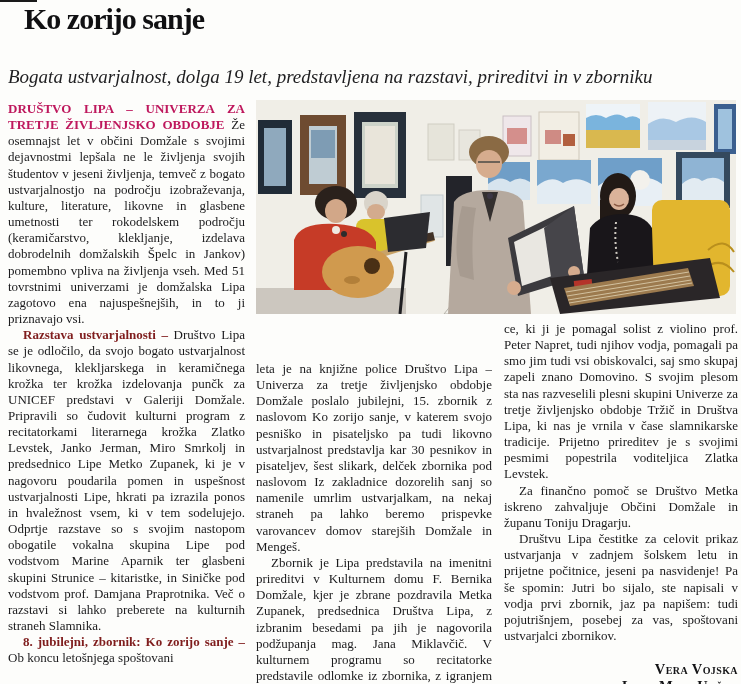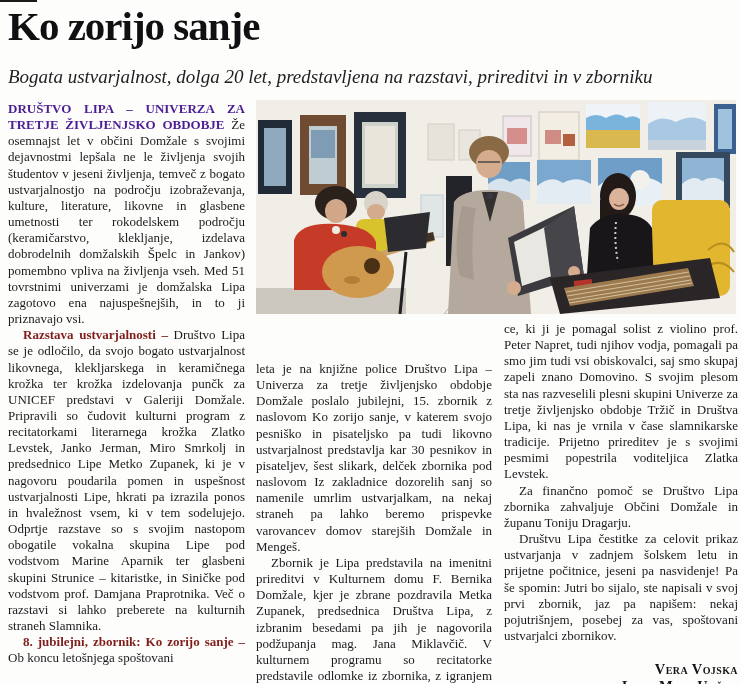--- a/index.html
+++ b/index.html
@@ -3,35 +3,35 @@
 <meta charset="utf-8">
 <style>
   html,body { margin:0; padding:0; background:#ffffff; }
   .page {
     position:relative; width:741px; height:684px;
     background:#fdfdfb; overflow:hidden;
     font-family:"Liberation Serif", serif; color:#1b1b1d;
   }
   .corner-mark { position:absolute; left:0; top:0; width:37px; height:2px; background:#1a1a1a; }
   .headline {
-    position:absolute; left:8px; top:2px; margin:0;
-    font-size:41px; font-weight:bold; letter-spacing:-1px; color:#101012;
+    position:absolute; left:24px; top:2px; margin:0;
+    font-size:30px; font-weight:bold; letter-spacing:-1px; color:#101012;
     font-family:"Liberation Serif", serif;
   }
   .subtitle {
     position:absolute; left:8px; top:66px; width:725px; margin:0;
     font-size:19px; font-style:italic; font-weight:500; color:#1e1e20;
   }
   .col {
     position:absolute; text-align:justify;
     font-size:13px; line-height:16.15px; overflow:hidden;
   }
   .col p { margin:0; }
   .col p.indent { text-indent:15px; }
-  .lead-in { font-weight:bold; color:#4c1d95;margin-top:16px; }
+  .lead-in { font-weight:bold; color:#be185d;margin-top:16px; }
   .para-label { font-weight:bold; color:#7f1d1d; }
   .col1 { left:8px;  top:101px; width:237px; height:583px; }
   .col2 { left:256px; top:321px; width:236px; height:363px;margin-top:40px; }
   .col3 { left:504px; top:321px; width:234px; height:363px; }
   .photo-wrap {
     position:absolute; left:256px; top:100px; width:480px; height:214px;
     background:#efede6; overflow:hidden;
   }
   .photo-wrap svg { display:block; }
   .byline-block { margin-top:17px; text-align:right; }
@@ -42,21 +42,21 @@
 </style>
 </head>
 <body>
 
 <div class="page">
 
   <div class="corner-mark"></div>
 
   <h1 class="headline">Ko zorijo sanje</h1>
 
-  <p class="subtitle">Bogata ustvarjalnost, dolga 20 let, predstavljena na razstavi, prireditvi in v zborniku</p>
+  <p class="subtitle">Bogata ustvarjalnost, dolga 19 let, predstavljena na razstavi, prireditvi in v zborniku</p>
 
   <div class="photo-wrap">
     <svg width="480" height="214" viewBox="0 0 480 214" xmlns="http://www.w3.org/2000/svg">
 
       <rect x="0" y="0" width="480" height="214" fill="#f0eee7"></rect>
       <rect x="0" y="188" width="150" height="26" fill="#ccc7bf"></rect>
 
       <g>
         <rect x="2" y="20" width="34" height="74" fill="#202b37"></rect>
         <rect x="8" y="28" width="22" height="58" fill="#8fa9bd"></rect>
@@ -177,21 +177,21 @@
     <p class="indent"><span class="para-label">8. jubilejni, zbornik: Ko zorijo sanje –</span><span> Ob koncu letošnjega spoštovani</span></p>
   </div>
 
   <div class="col col2">
     <p>leta je na knjižne police Društvo Lipa – Univerza za tretje življenjsko obdobje Domžale poslalo jubilejni, 15. zbornik z naslovom Ko zorijo sanje, v katerem svojo pesniško in pisateljsko pa tudi likovno ustvarjalnost predstavlja kar 30 pesnikov in pisateljev, šest slikark, delček zbornika pod naslovom Iz zakladnice dozorelih sanj so namenile umrlim ustvarjalkam, na nekaj straneh pa lahko beremo prispevke varovancev domov starejših Domžale in Mengeš.</p>
     <p class="indent">Zbornik je Lipa predstavila na imenitni prireditvi v Kulturnem domu F. Bernika Domžale, kjer je zbrane pozdravila Metka Zupanek, predsednica Društva Lipa, z izbranim besedami pa jih je nagovorila podžupanja mag. Jana Miklavčič. V kulturnem programu so recitatorke predstavile odlomke iz zbornika, z igranjem in petjem so prisotne razveselile članice citrarske skupine Noti-</p>
   </div>
 
   <div class="col col3">
     <p>ce, ki ji je pomagal solist z violino prof. Peter Napret, tudi njihov vodja, pomagali pa smo jim tudi vsi obiskovalci, saj smo skupaj zapeli znano Domovino. S svojim plesom sta nas razveselili plesni skupini Univerze za tretje življenjsko obdobje Tržič in Društva Lipa, ki nas je vrnila v čase slamnikarske tradicije. Prijetno prireditev je s svojimi pesmimi popestrila voditeljica Zlatka Levstek.</p>
-    <p class="indent">Za finančno pomoč se Društvo Lipa zbornika zahvaljuje Občini Domžale in županu Toniju Dragarju.</p>
-    <p class="indent">Društvu Lipa čestitke za celovit prikaz ustvarjanja v zadnjem šolskem letu in prijetne počitnice, jeseni pa nasvidenje! Pa še spomin: Jutri bo sijalo, ste napisali v svoj prvi zbornik, jaz pa napišem: nekaj pojutrišnjem, posebej za vas, spoštovani ustvarjalci zbornikov.</p>
+    <p class="indent">Za finančno pomoč se Društvo Metka iskreno zahvaljuje Občini Domžale in županu Toniju Dragarju.</p>
+    <p class="indent">Društvu Lipa čestitke za celovit prikaz ustvarjanja v zadnjem šolskem letu in prijetne počitnice, jeseni pa nasvidenje! Pa še spomin: Jutri bo sijalo, ste napisali v vodja prvi zbornik, jaz pa napišem: tudi pojutrišnjem, posebej za vas, spoštovani ustvarjalci zbornikov.</p>
     <div class="byline-block">
       <div class="byline">Vera Vojska</div>
       <div class="byline">Lipa: Miha Ulčar</div>
     </div>
   </div>
 
 </div>
 
 </body></html>

